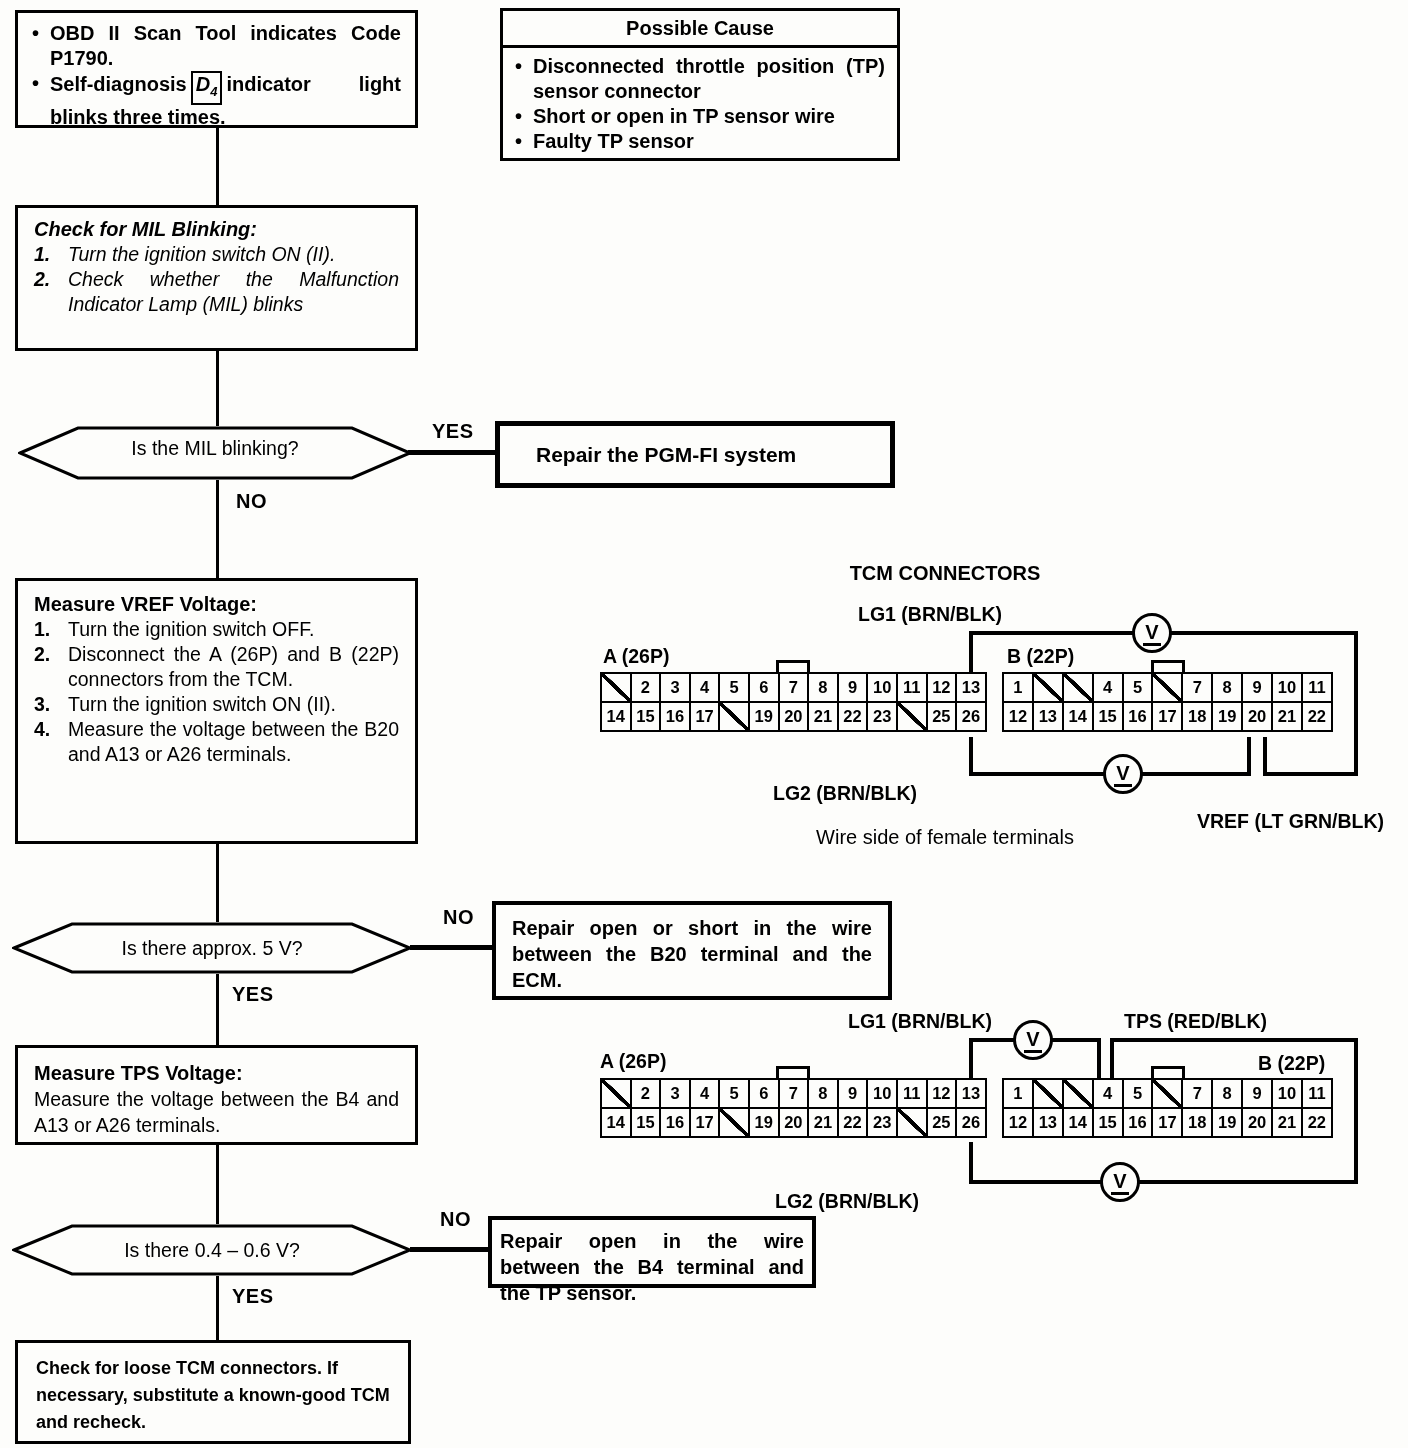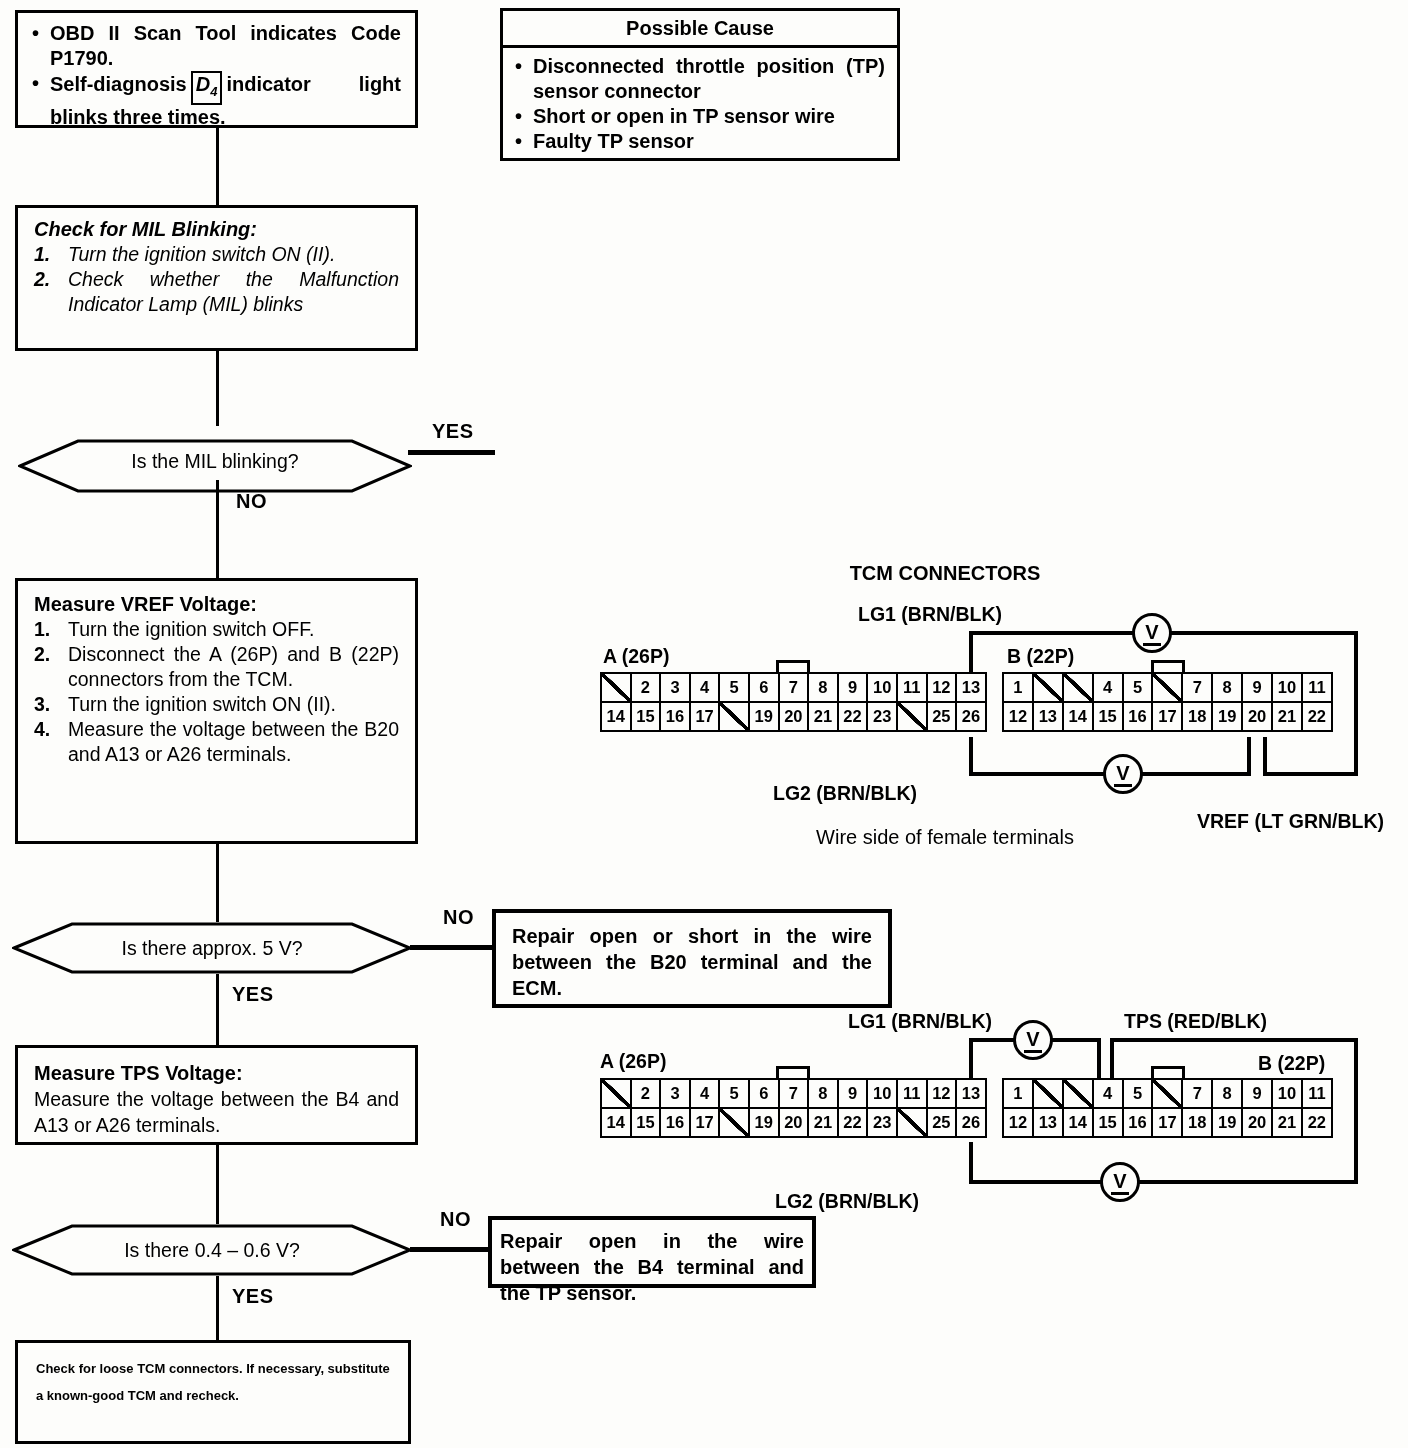--- a/index.html
+++ b/index.html
@@ -84,28 +84,29 @@
         </div>
         <div class="step">
           <span class="step-num">2.</span>
           <span class="step-text">Check whether the Malfunction Indicator Lamp (MIL) blinks</span>
         </div>
       </div>
   </div>
 
   <div class="abs vline" style="left:216px;top:351px;height:75px;"></div>
 
-  <div class="hex" style="left:18px;top:426px;width:394px;height:44px;margin-top:13px;">
+  <div class="hex" style="left:18px;top:426px;width:394px;height:44px;">
     <svg width="394" height="54" viewBox="0 0 394 54">
       <polygon points="2,27 60,2 334,2 392,27 334,52 60,52" fill="#fdfdfb" stroke="#000" stroke-width="3"></polygon>
     </svg>
     <div class="hex-text">Is the MIL blinking?</div>
   </div>
   <div class="abs yesno" style="left:432px;top:420px;">YES</div>
   <div class="abs conn" style="left:408px;top:450px;width:87px;"></div>
+  <div class="abs rbox" style="left:495px;top:421px;width:400px;height:67px;padding-left:36px;">Repair the PGM-FI system</div>
   <div class="abs yesno" style="left:236px;top:490px;">NO</div>
 
   <div class="abs vline" style="left:216px;top:480px;height:98px;"></div>
 
   <div class="abs abox" style="left:15px;top:578px;width:403px;height:266px;padding:10px 16px;">
     <div class="box-title">Measure VREF Voltage:</div>
     <div>
         <div class="step">
           <span class="step-num">1.</span>
           <span class="step-text">Turn the ignition switch OFF.</span>
@@ -128,21 +129,21 @@
   <div class="abs vline" style="left:216px;top:844px;height:78px;"></div>
 
   <div class="hex" style="left:12px;top:922px;width:400px;height:52px;">
     <svg width="400" height="52" viewBox="0 0 400 52">
       <polygon points="2,26 60,2 340,2 398,26 340,50 60,50" fill="#fdfdfb" stroke="#000" stroke-width="3"></polygon>
     </svg>
     <div class="hex-text">Is there approx. 5 V?</div>
   </div>
   <div class="abs yesno" style="left:443px;top:906px;">NO</div>
   <div class="abs conn" style="left:410px;top:945px;width:82px;"></div>
-  <div class="abs rbox4" style="left:492px;top:901px;width:400px;height:99px;margin-top:8px;">Repair open or short in the wire between the B20 terminal and the ECM.</div>
+  <div class="abs rbox4" style="left:492px;top:901px;width:400px;height:99px;">Repair open or short in the wire between the B20 terminal and the ECM.</div>
   <div class="abs yesno" style="left:232px;top:983px;">YES</div>
 
   <div class="abs vline" style="left:216px;top:974px;height:71px;"></div>
 
   <div class="abs abox" style="left:15px;top:1045px;width:403px;height:100px;padding:12px 16px;">
     <div class="box-title">Measure TPS Voltage:</div>
     <div class="plain-text">Measure the voltage between the B4 and A13 or A26 terminals.</div>
   </div>
 
   <div class="abs vline" style="left:216px;top:1145px;height:79px;"></div>
@@ -153,21 +154,21 @@
     </svg>
     <div class="hex-text">Is there 0.4 – 0.6 V?</div>
   </div>
   <div class="abs yesno" style="left:440px;top:1208px;">NO</div>
   <div class="abs conn" style="left:410px;top:1247px;width:78px;"></div>
   <div class="abs rbox4" style="left:488px;top:1216px;width:328px;height:72px;padding:8px 8px;">Repair open in the wire between the B4 terminal and the TP sensor.</div>
   <div class="abs yesno" style="left:232px;top:1285px;">YES</div>
 
   <div class="abs vline" style="left:216px;top:1276px;height:64px;"></div>
 
-  <div class="abs abox" style="left:15px;top:1340px;width:396px;height:104px;padding:12px 18px;font-weight:bold;font-size:13px;line-height:27px;">Check for loose TCM connectors. If necessary, substitute a known-good TCM and recheck.</div>
+  <div class="abs abox" style="left:15px;top:1340px;width:396px;height:104px;padding:12px 18px;font-weight:bold;font-size:18px;line-height:27px;">Check for loose TCM connectors. If necessary, substitute a known-good TCM and recheck.</div>
 
   <div class="abs box-title" style="left:820px;top:560px;width:250px;text-align:center;">TCM CONNECTORS</div>
   <div class="abs lbl" style="left:858px;top:603px;">LG1 (BRN/BLK)</div>
   <div class="abs lbl" style="left:603px;top:645px;">A (26P)</div>
   <div class="abs lbl" style="left:1007px;top:645px;">B (22P)</div>
 
   <div class="abs wire" style="left:969px;top:635px;width:4px;height:38px;"></div>
   <div class="abs wire" style="left:969px;top:631px;width:389px;height:4px;"></div>
   <div class="abs wire" style="left:1354px;top:631px;width:4px;height:145px;"></div>
   <div class="abs wire" style="left:1263px;top:772px;width:95px;height:4px;"></div>

